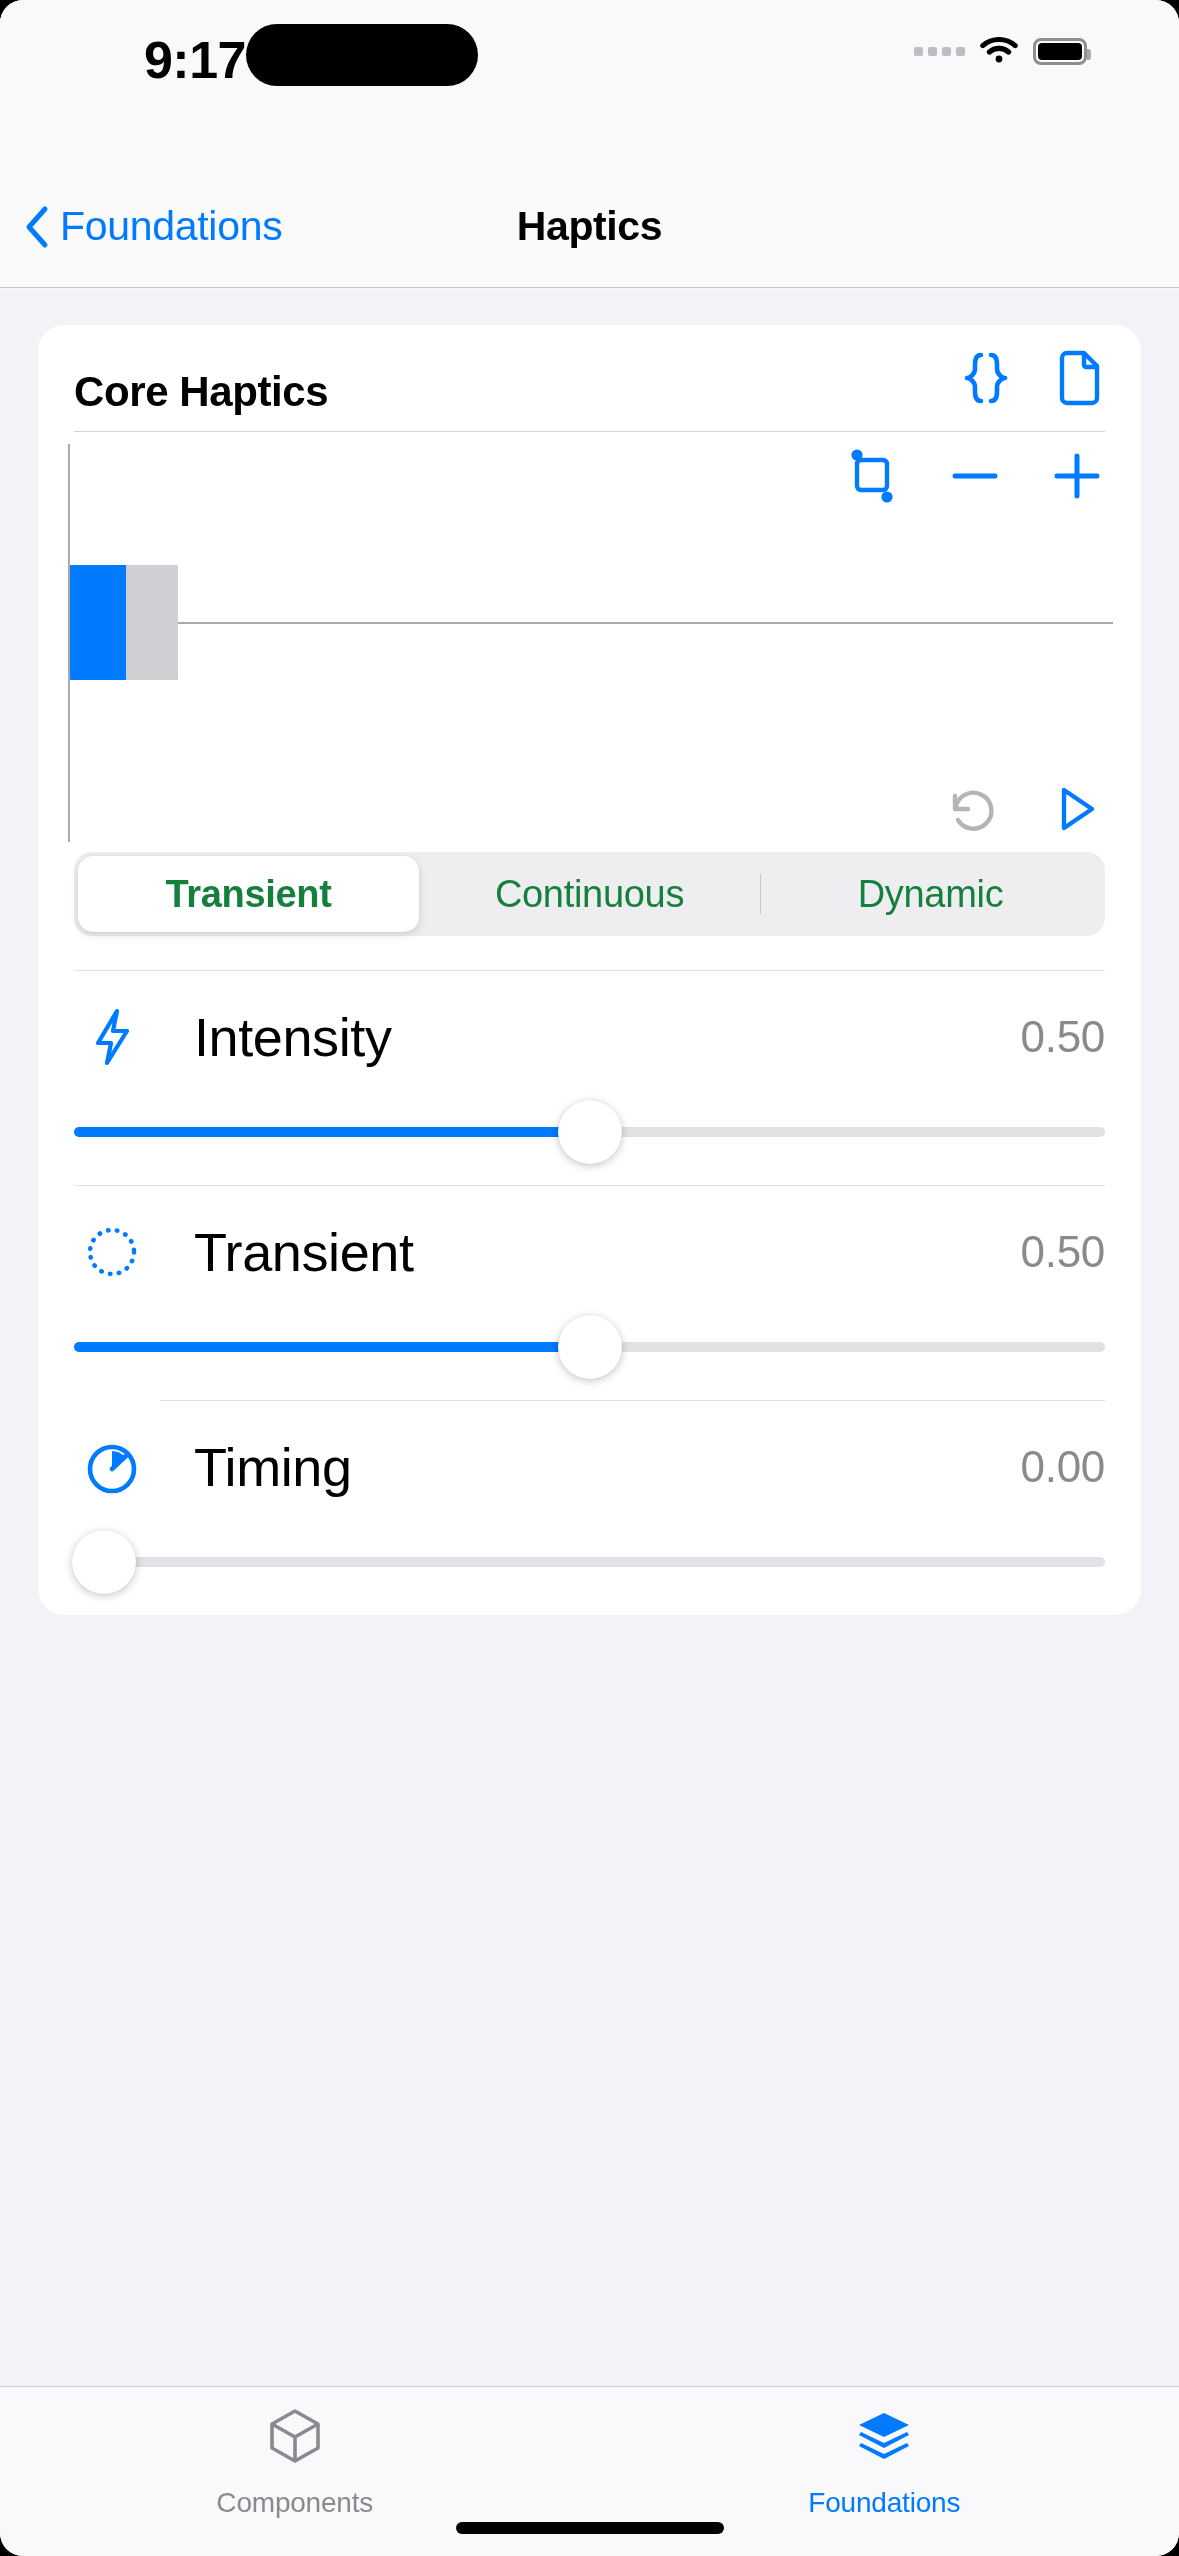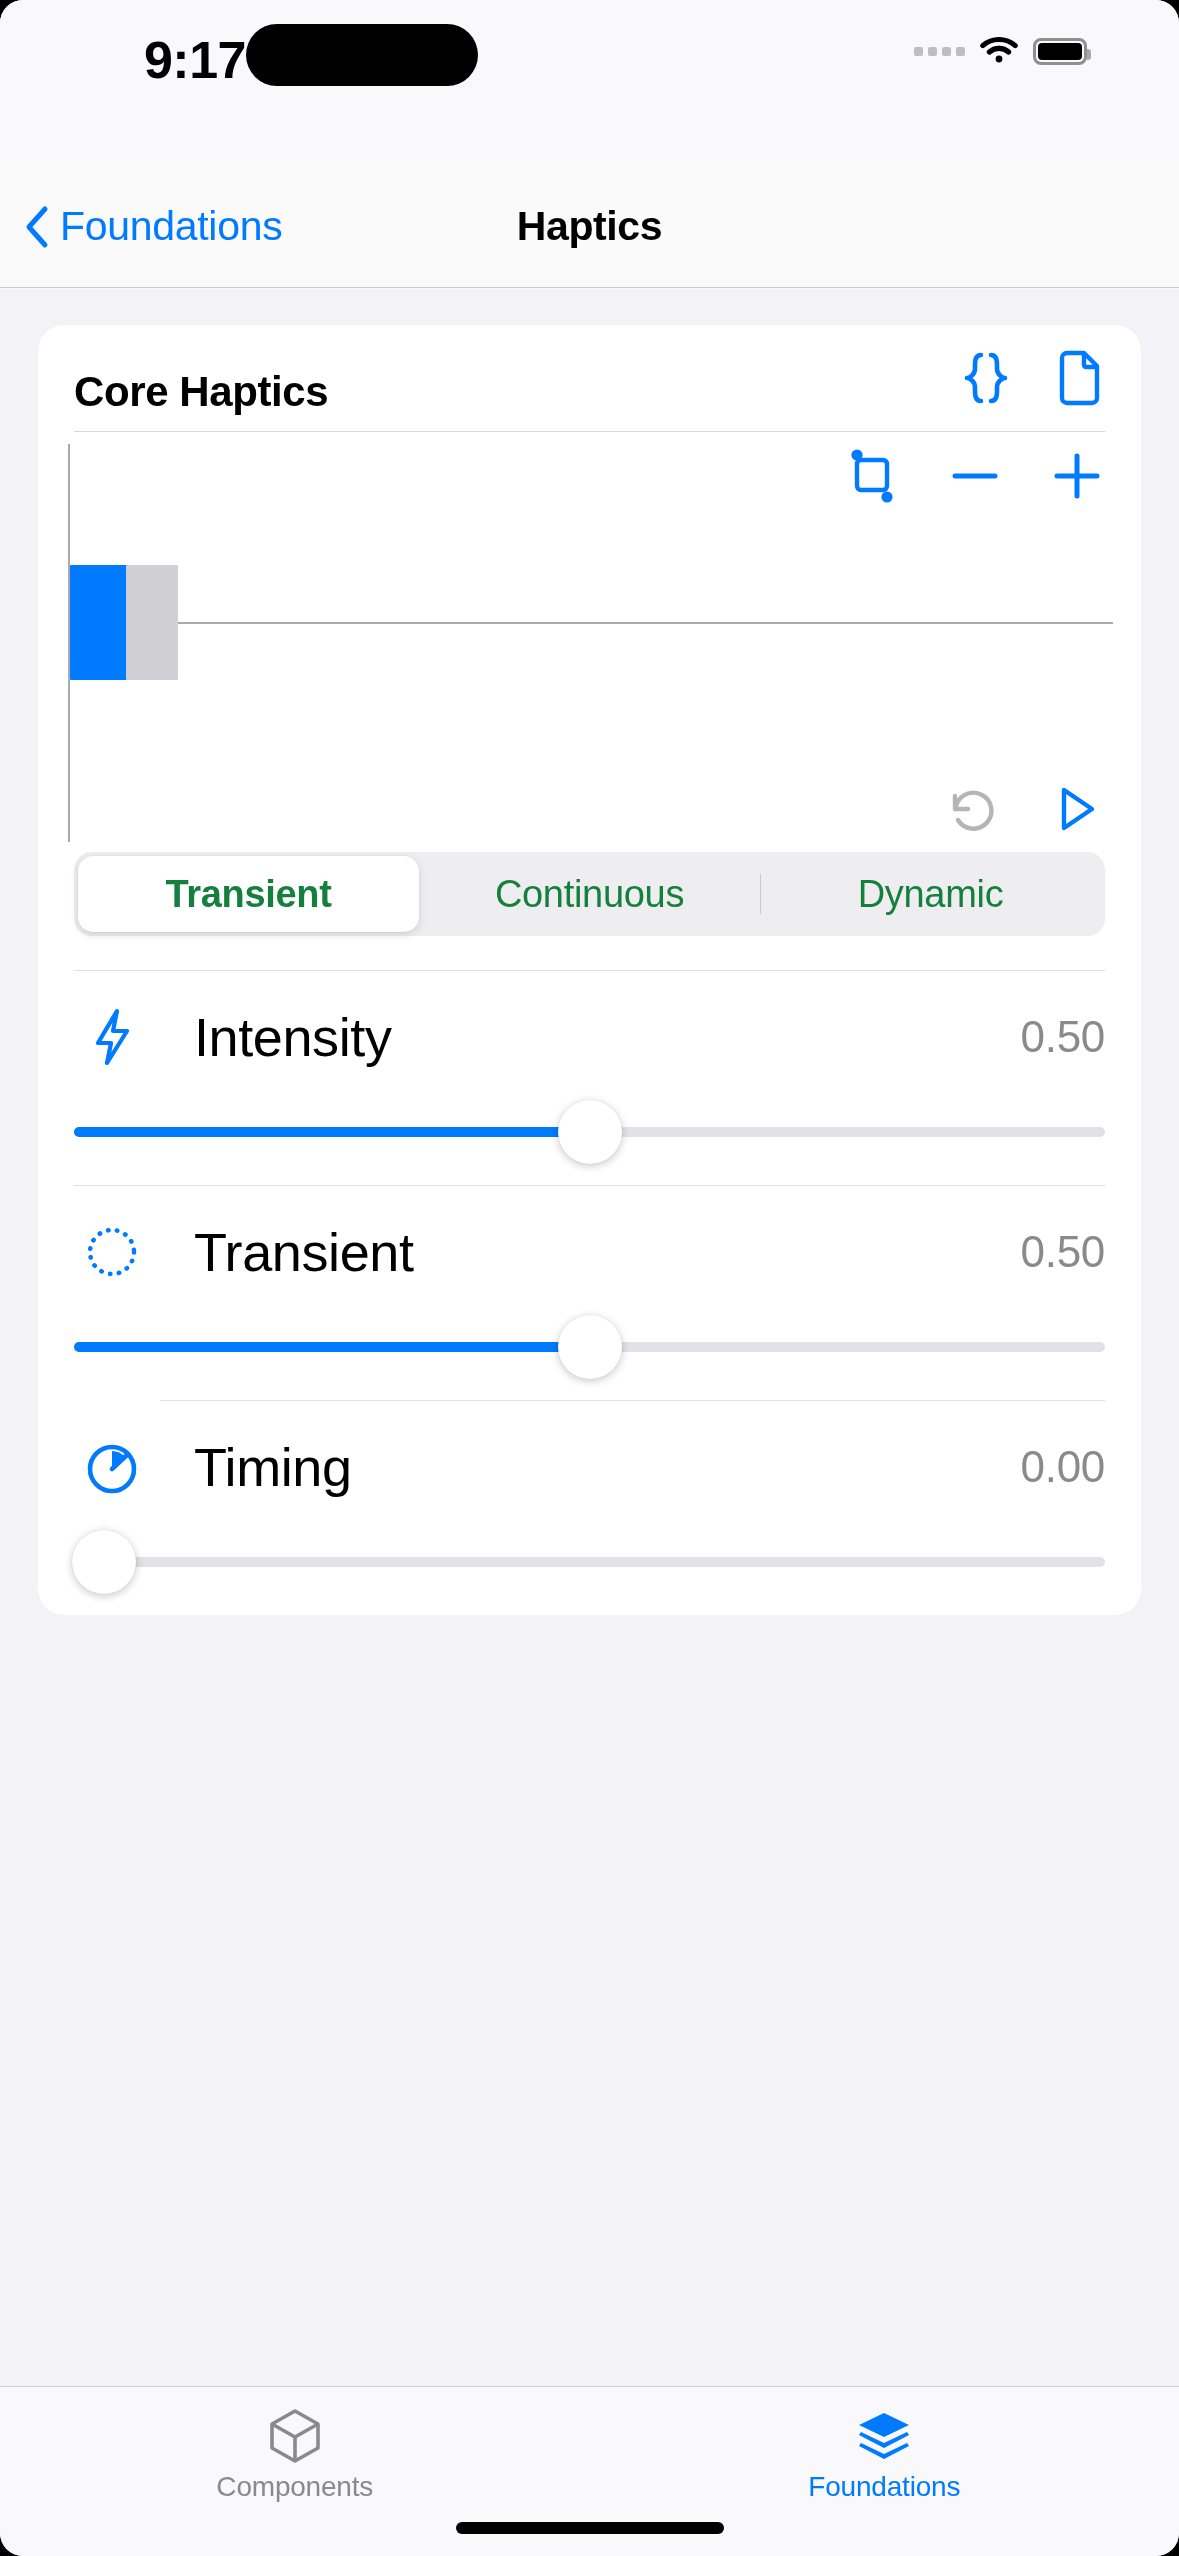--- a/index.html
+++ b/index.html
@@ -197,21 +197,21 @@
   
   .tabbar {
     position: absolute; left: 0; right: 0; bottom: 0; height: 170px;
     background: #f9f9fbf2;
     border-top: 1px solid #cfcfd4;
     display: flex; align-items: flex-start;
     padding-top: 18px;
   }
   .tab {
     flex: 1; display: flex; flex-direction: column;
-    align-items: center; gap: 4px; cursor: pointer;
+    align-items: center; gap: 20px; cursor: pointer;
   }
   .tab-icon { width: 66px; height: 62px; }
   .tab-label { font-size: 28px; color: #8a8a8e; letter-spacing: -0.2px; }
   .tab.active .tab-label { color: #007aff; }
   .home-indicator {
     position: absolute; left: 50%; bottom: 22px;
     transform: translateX(-50%);
     width: 268px; height: 12px; border-radius: 6px; background: #000;
   }
 </style>

